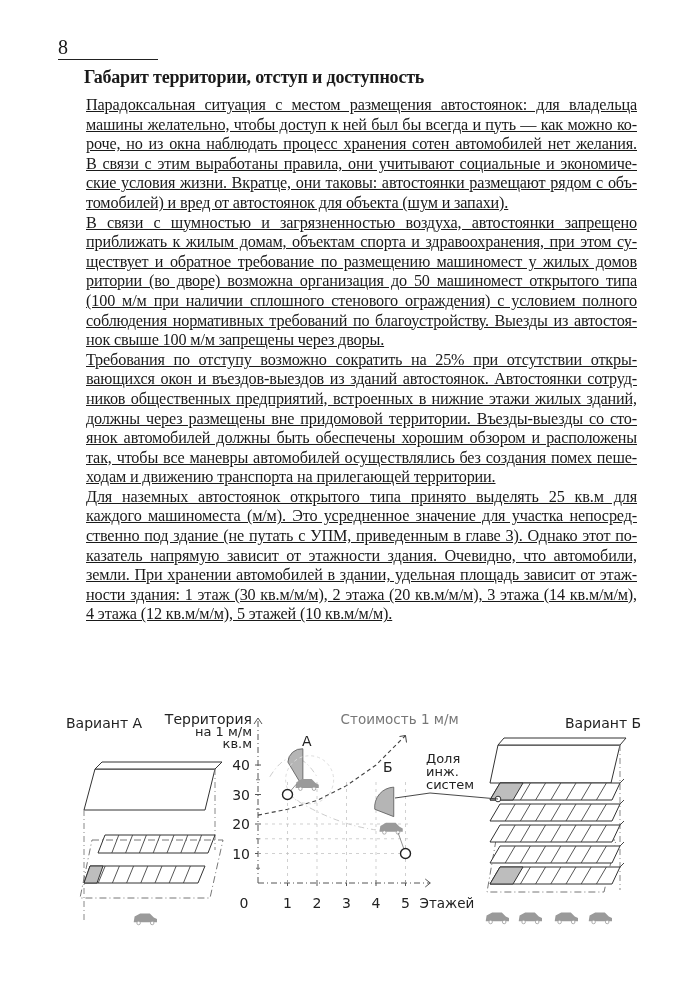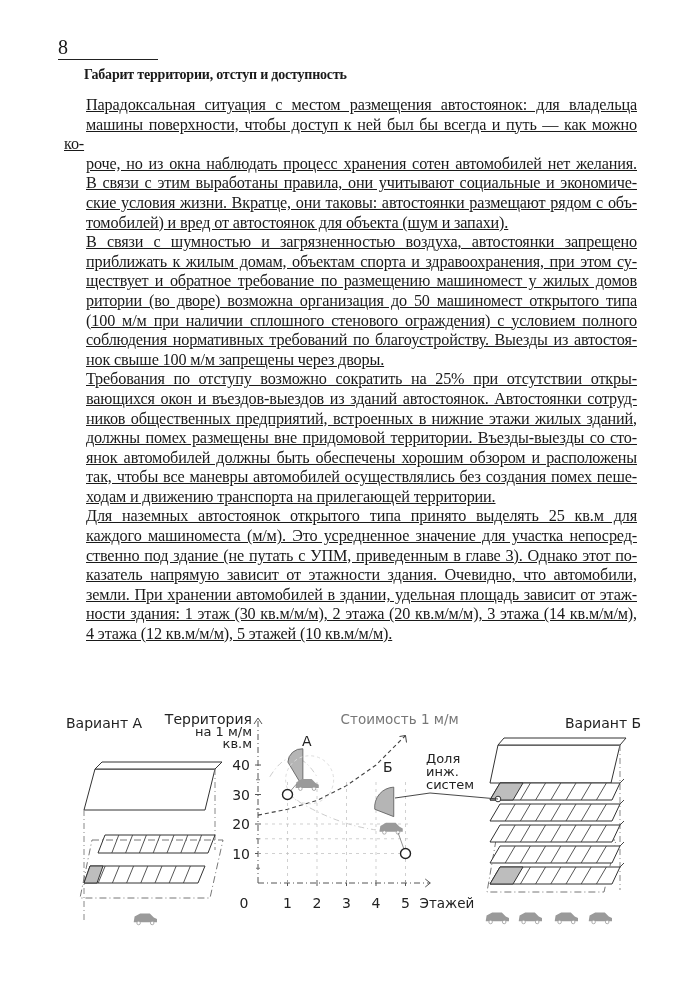--- a/index.html
+++ b/index.html
@@ -1,60 +1,60 @@
 <!DOCTYPE html>
 <html><head>
 <meta charset="utf-8">
 <style>
   html, body { margin: 0; padding: 0; background: #ffffff; }
   body { width: 690px; height: 1000px; position: relative; overflow: hidden;
          font-family: "Liberation Serif", "DejaVu Serif", serif; color: #1a1a1a; }
   .page-number { position: absolute; left: 58px; top: 36px; font-size: 20px; line-height: 22px; }
   .page-rule { position: absolute; left: 58px; top: 59px; width: 100px; height: 0; border-top: 1px solid #222; }
-  .heading { position: absolute; left: 84px; top: 67px; font-size: 14px; font-weight: bold;
+  .heading { position: absolute; left: 84px; top: 67px; font-size: 18px; font-weight: bold;
              letter-spacing: -0.2px; }
   .body-text { position: absolute; left: 64px; top: 96px; width: 573px; font-size: 16.2px;
                line-height: 19.6px; }
   .body-text p { margin: 0; text-indent: 22px; text-align: justify; letter-spacing: -0.15px; text-decoration: underline; }
   .line { display: block; text-align: justify; text-align-last: justify; }
   .line.last { text-align-last: left; }
   .figure { position: absolute; left: 0; top: 700px; width: 568px; height: 300px; }
   .figure svg { position: absolute; left: 0; top: 0; }
   .fig-label { font-family: "DejaVu Sans", "Liberation Sans", sans-serif; }
 </style>
 </head>
 <body>
 
 <div class="page-number">8</div>
 <div class="page-rule"></div>
 <div class="heading">Габарит территории, отступ и доступность</div>
 
 <div class="body-text">
   <p>
       <span class="line">Парадоксальная ситуация с местом размещения автостоянок: для владельца</span>
-      <span class="line">машины поверхности, чтобы доступ к ней был бы всегда и путь — как можно ко-</span>
+      <span class="line">машины желательно, чтобы доступ к ней был бы всегда и путь — как можно ко-</span>
       <span class="line">роче, но из окна наблюдать процесс хранения сотен автомобилей нет желания.</span>
       <span class="line">В связи с этим выработаны правила, они учитывают социальные и экономиче-</span>
       <span class="line">ские условия жизни. Вкратце, они таковы: автостоянки размещают рядом с объ-</span>
       <span class="line last">томобилей) и вред от автостоянок для объекта (шум и запахи).</span>
     </p>
   <p>
       <span class="line">В связи с шумностью и загрязненностью воздуха, автостоянки запрещено</span>
       <span class="line">приближать к жилым домам, объектам спорта и здравоохранения, при этом су-</span>
       <span class="line">ществует и обратное требование по размещению машиномест у жилых домов</span>
       <span class="line">ритории (во дворе) возможна организация до 50 машиномест открытого типа</span>
       <span class="line">(100 м/м при наличии сплошного стенового ограждения) с условием полного</span>
       <span class="line">соблюдения нормативных требований по благоустройству. Выезды из автостоя-</span>
       <span class="line last">нок свыше 100 м/м запрещены через дворы.</span>
     </p>
   <p>
       <span class="line">Требования по отступу возможно сократить на 25% при отсутствии откры-</span>
       <span class="line">вающихся окон и въездов-выездов из зданий автостоянок. Автостоянки сотруд-</span>
       <span class="line">ников общественных предприятий, встроенных в нижние этажи жилых зданий,</span>
-      <span class="line">должны помех размещены вне придомовой территории. Въезды-выезды со сто-</span>
+      <span class="line">должны через размещены вне придомовой территории. Въезды-выезды со сто-</span>
       <span class="line">янок автомобилей должны быть обеспечены хорошим обзором и расположены</span>
       <span class="line">так, чтобы все маневры автомобилей осуществлялись без создания помех пеше-</span>
       <span class="line last">ходам и движению транспорта на прилегающей территории.</span>
     </p>
   <p>
       <span class="line">Для наземных автостоянок открытого типа принято выделять 25 кв.м для</span>
       <span class="line">каждого машиноместа (м/м). Это усредненное значение для участка непосред-</span>
       <span class="line">ственно под здание (не путать с УПМ, приведенным в главе 3). Однако этот по-</span>
       <span class="line">казатель напрямую зависит от этажности здания. Очевидно, что автомобили,</span>
       <span class="line">земли. При хранении автомобилей в здании, удельная площадь зависит от этаж-</span>

